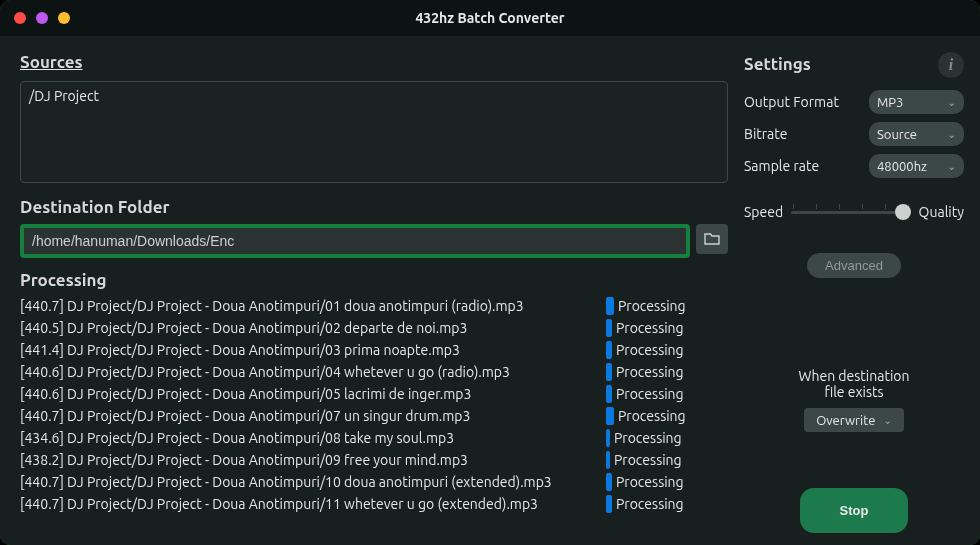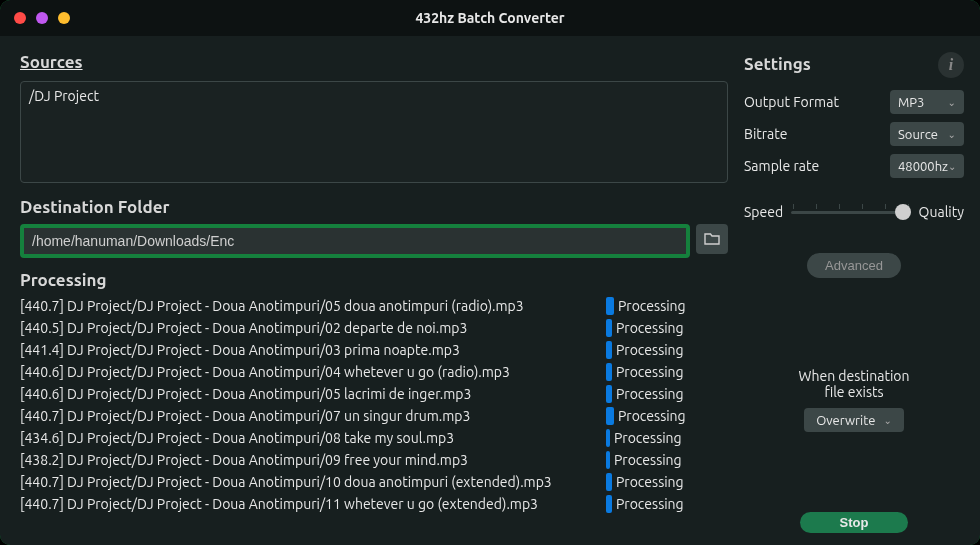--- a/index.html
+++ b/index.html
@@ -192,23 +192,23 @@
       justify-content: space-between;
       margin-bottom: 8px;
     }
     .setting-label {
       font-size: 14px;
       color: #e8e8e8;
     }
     .dropdown {
       background: #3c4747;
       border: none;
-      border-radius: 4px;
+      border-radius: 10px;
       padding: 5px 8px;
-      width: 74px;
+      width: 95px;
       font-size: 13px;
       color: #e8e8e8;
       display: flex;
       justify-content: space-between;
       align-items: center;
       cursor: pointer;
     }
     .chev { font-size: 10px; color: #aaa; }
     .slider-row {
       margin-top: 18px;
@@ -271,21 +271,21 @@
       margin-top: 8px;
       cursor: pointer;
     }
     .stop-btn {
       margin-top: auto;
       align-self: center;
       background: #1c7a4d;
       color: #e8e8e8;
       border: none;
       border-radius: 14px;
-      padding: 3px 40px;
+      padding: 15px 40px;
       font-size: 13px;
       font-weight: 600;
       cursor: pointer;
       margin-bottom: 4px;
     }
     .mt-dest { margin-top: 14px; }
   </style>
 </head>
 <body>
 
@@ -315,21 +315,21 @@
         <button class="browse-btn">
           <svg width="16" height="14" viewBox="0 0 16 14" fill="none" stroke="#cfcfcf" stroke-width="1.4">
               <path d="M1 3 L1 12 L15 12 L15 4 L8 4 L6.5 2 L1 2 Z"></path>
             </svg>
         </button>
       </div>
 
       <div class="section-title">Processing</div>
       <div class="process-list" id="proc-list">
           <div class="proc-row">
-            <div class="proc-file">[440.7] DJ Project/DJ Project - Doua Anotimpuri/05 doua anotimpuri (radio).mp3</div>
+            <div class="proc-file">[440.7] DJ Project/DJ Project - Doua Anotimpuri/01 doua anotimpuri (radio).mp3</div>
             <div class="proc-bar-wrap">
               <div class="proc-bar" style="width: 8px;"></div>
               <div class="proc-status">Processing</div>
             </div>
           </div>
           <div class="proc-row">
             <div class="proc-file">[440.5] DJ Project/DJ Project - Doua Anotimpuri/02 departe de noi.mp3</div>
             <div class="proc-bar-wrap">
               <div class="proc-bar" style="width: 6px;"></div>
               <div class="proc-status">Processing</div>

